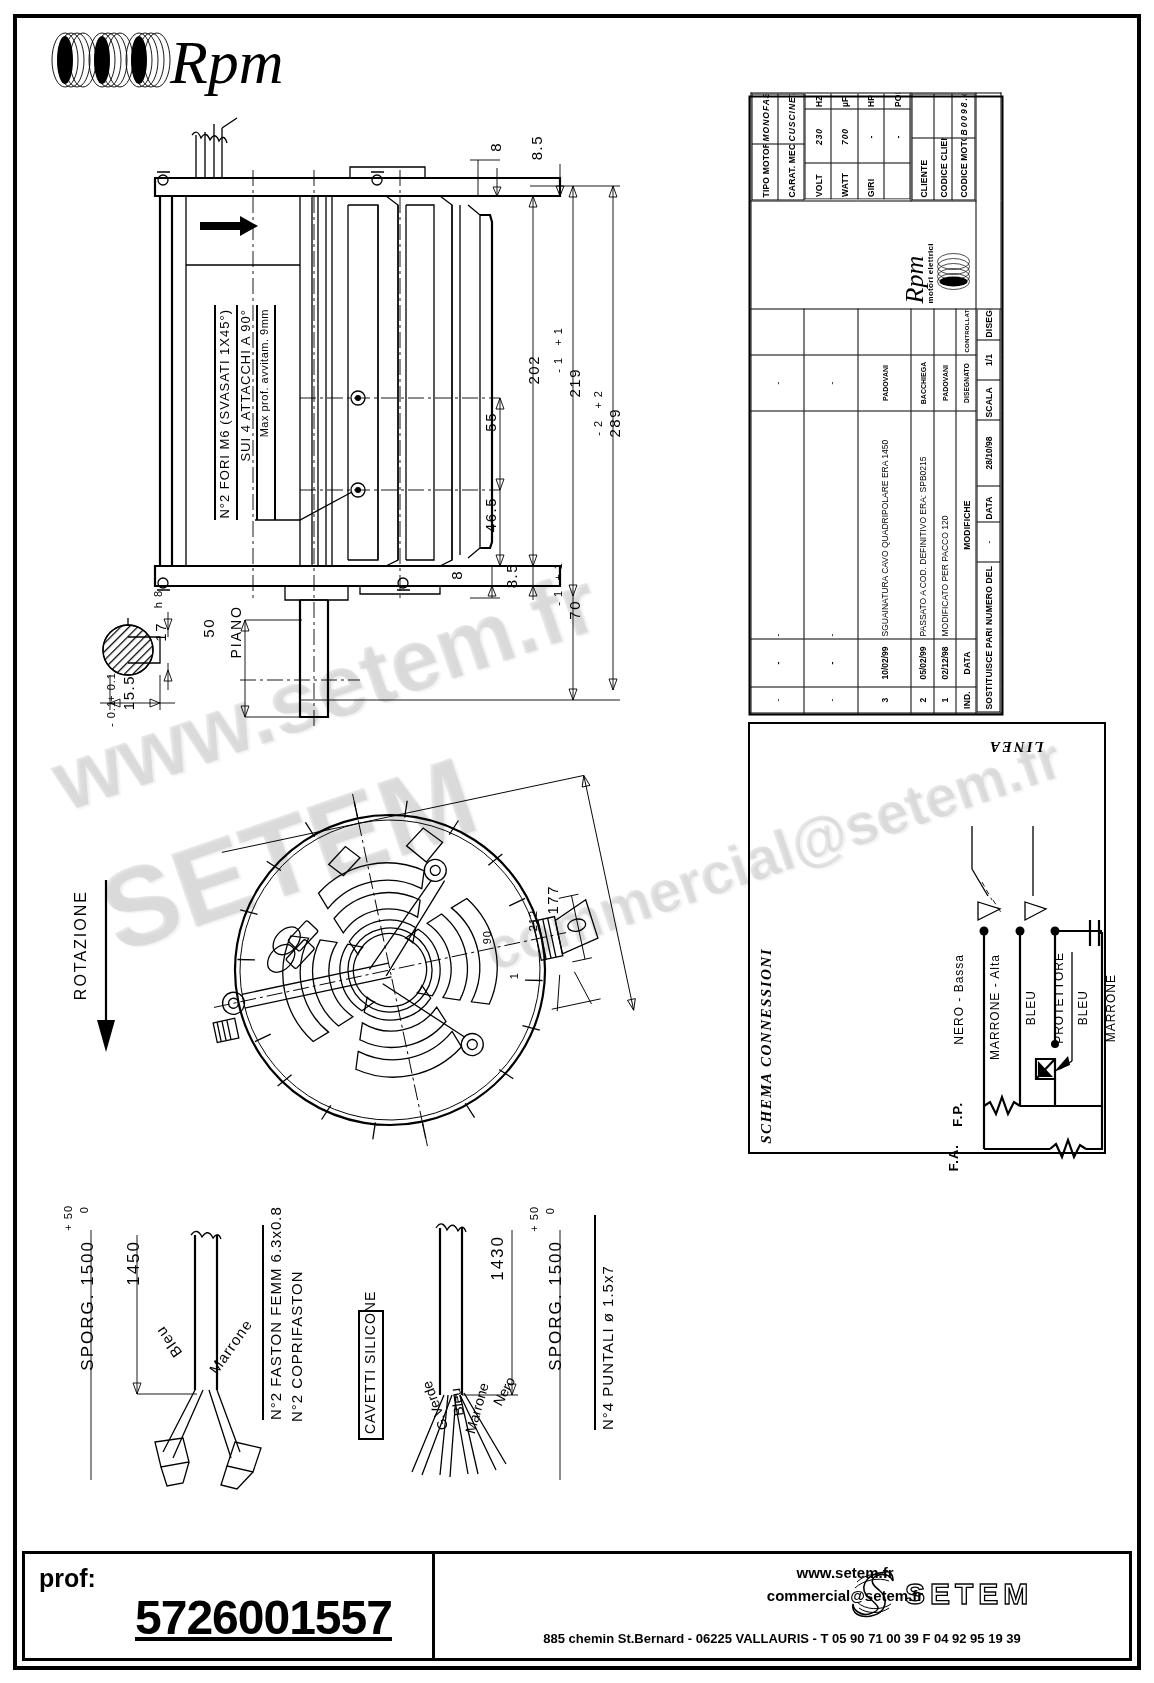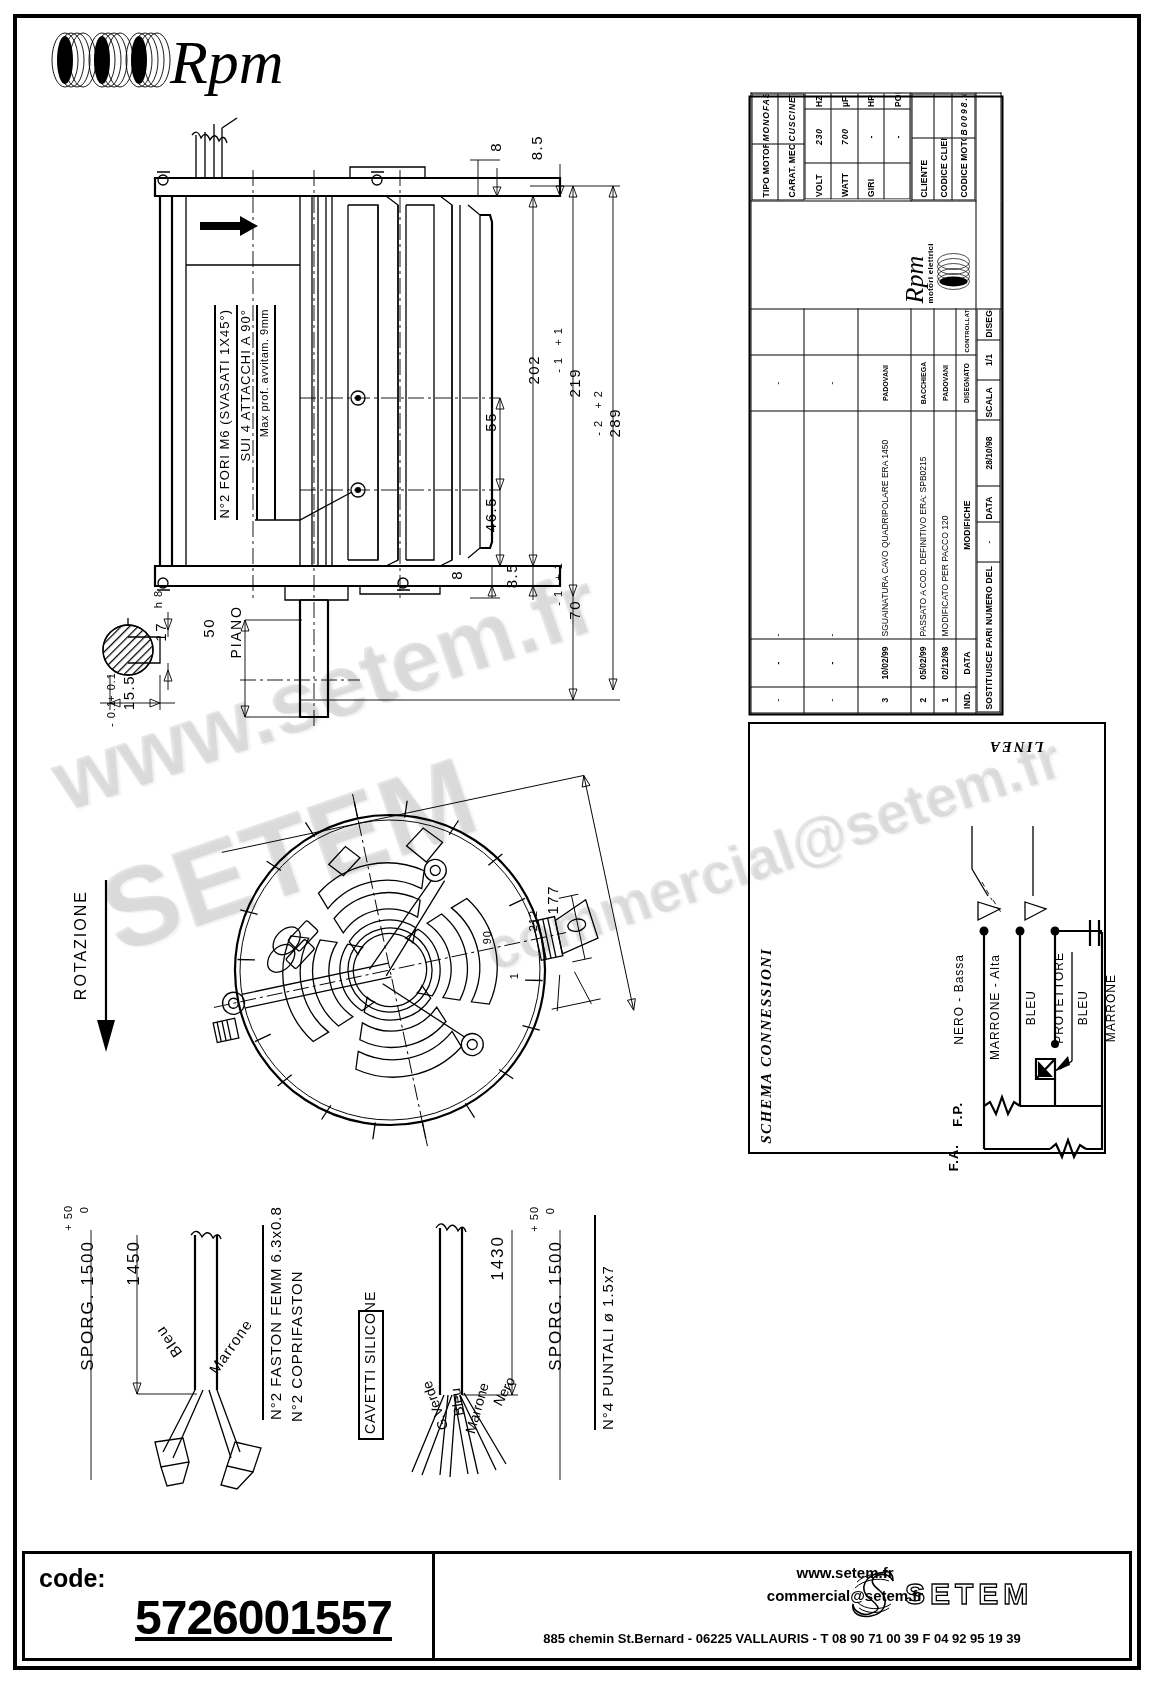--- a/index.html
+++ b/index.html
@@ -817,21 +817,21 @@
   <div class="dim-sm dim vt" style="left:528px;top:1206px">+ 50</div>
   <div class="dim-sm dim vt" style="left:544px;top:1207px">0</div>
   <div class="vt" style="position:absolute;left:427px;top:1380px;font-size:14px;transform:rotate(160deg)">G.Verde</div>
   <div class="vt" style="position:absolute;left:449px;top:1388px;font-size:14px;transform:rotate(172deg)">Bleu</div>
   <div class="vt" style="position:absolute;left:469px;top:1382px;font-size:14px;transform:rotate(196deg)">Marrone</div>
   <div class="vt" style="position:absolute;left:496px;top:1376px;font-size:14px;transform:rotate(208deg)">Nero</div>
   <div class="vt" style="position:absolute;left:594px;top:1215px;font-size:15px;letter-spacing:1px;border-right:2px solid #000;padding-right:3px;height:215px">N°4 PUNTALI ø 1.5x7</div>
 
   <div id="footer">
     <div id="code-box">
-      <div class="code-label">code:</div>
+      <div class="code-label">prof:</div>
       <div class="code-number">5726001557</div>
     </div>
     <div id="contact-box">
       <div class="contact-web">
         <div>www.setem.fr</div>
         <div>commercial@setem.fr</div>
       </div>
       <div class="setem-logo">
         <svg width="250" height="50" viewBox="0 0 250 50">
           <g>
@@ -839,17 +839,17 @@
                      C12,46 22,50 32,48 C48,45 50,30 40,22 C32,16 30,10 40,7 C46,5 52,8 54,13
                      C54,6 51,3 46,4 Z" fill="none" stroke="#000" stroke-width="1.6"></path>
             <path d="M18,14 C26,6 40,4 48,8" fill="none" stroke="#000" stroke-width="1"></path>
             <path d="M16,20 C24,12 40,9 50,13" fill="none" stroke="#000" stroke-width="1"></path>
             <path d="M20,40 C28,46 42,46 50,40" fill="none" stroke="#000" stroke-width="1"></path>
             <path d="M18,34 C26,42 42,43 52,36" fill="none" stroke="#000" stroke-width="1"></path>
           </g>
           <text x="66" y="36" class="setem-word" font-family="Liberation Sans, sans-serif" font-size="30" font-weight="bold" letter-spacing="5" fill="none" stroke="#000" stroke-width="1.3">SETEM</text>
         </svg>
       </div>
-      <div class="contact-addr">885 chemin St.Bernard  -   06225 VALLAURIS  -  T 08 90 71 00 39   F 04 92 95 19 39</div>
+      <div class="contact-addr">885 chemin St.Bernard  -   06225 VALLAURIS  -  T 05 90 71 00 39   F 04 92 95 19 39</div>
     </div>
   </div>
 
 </div>
 
 </body></html>

